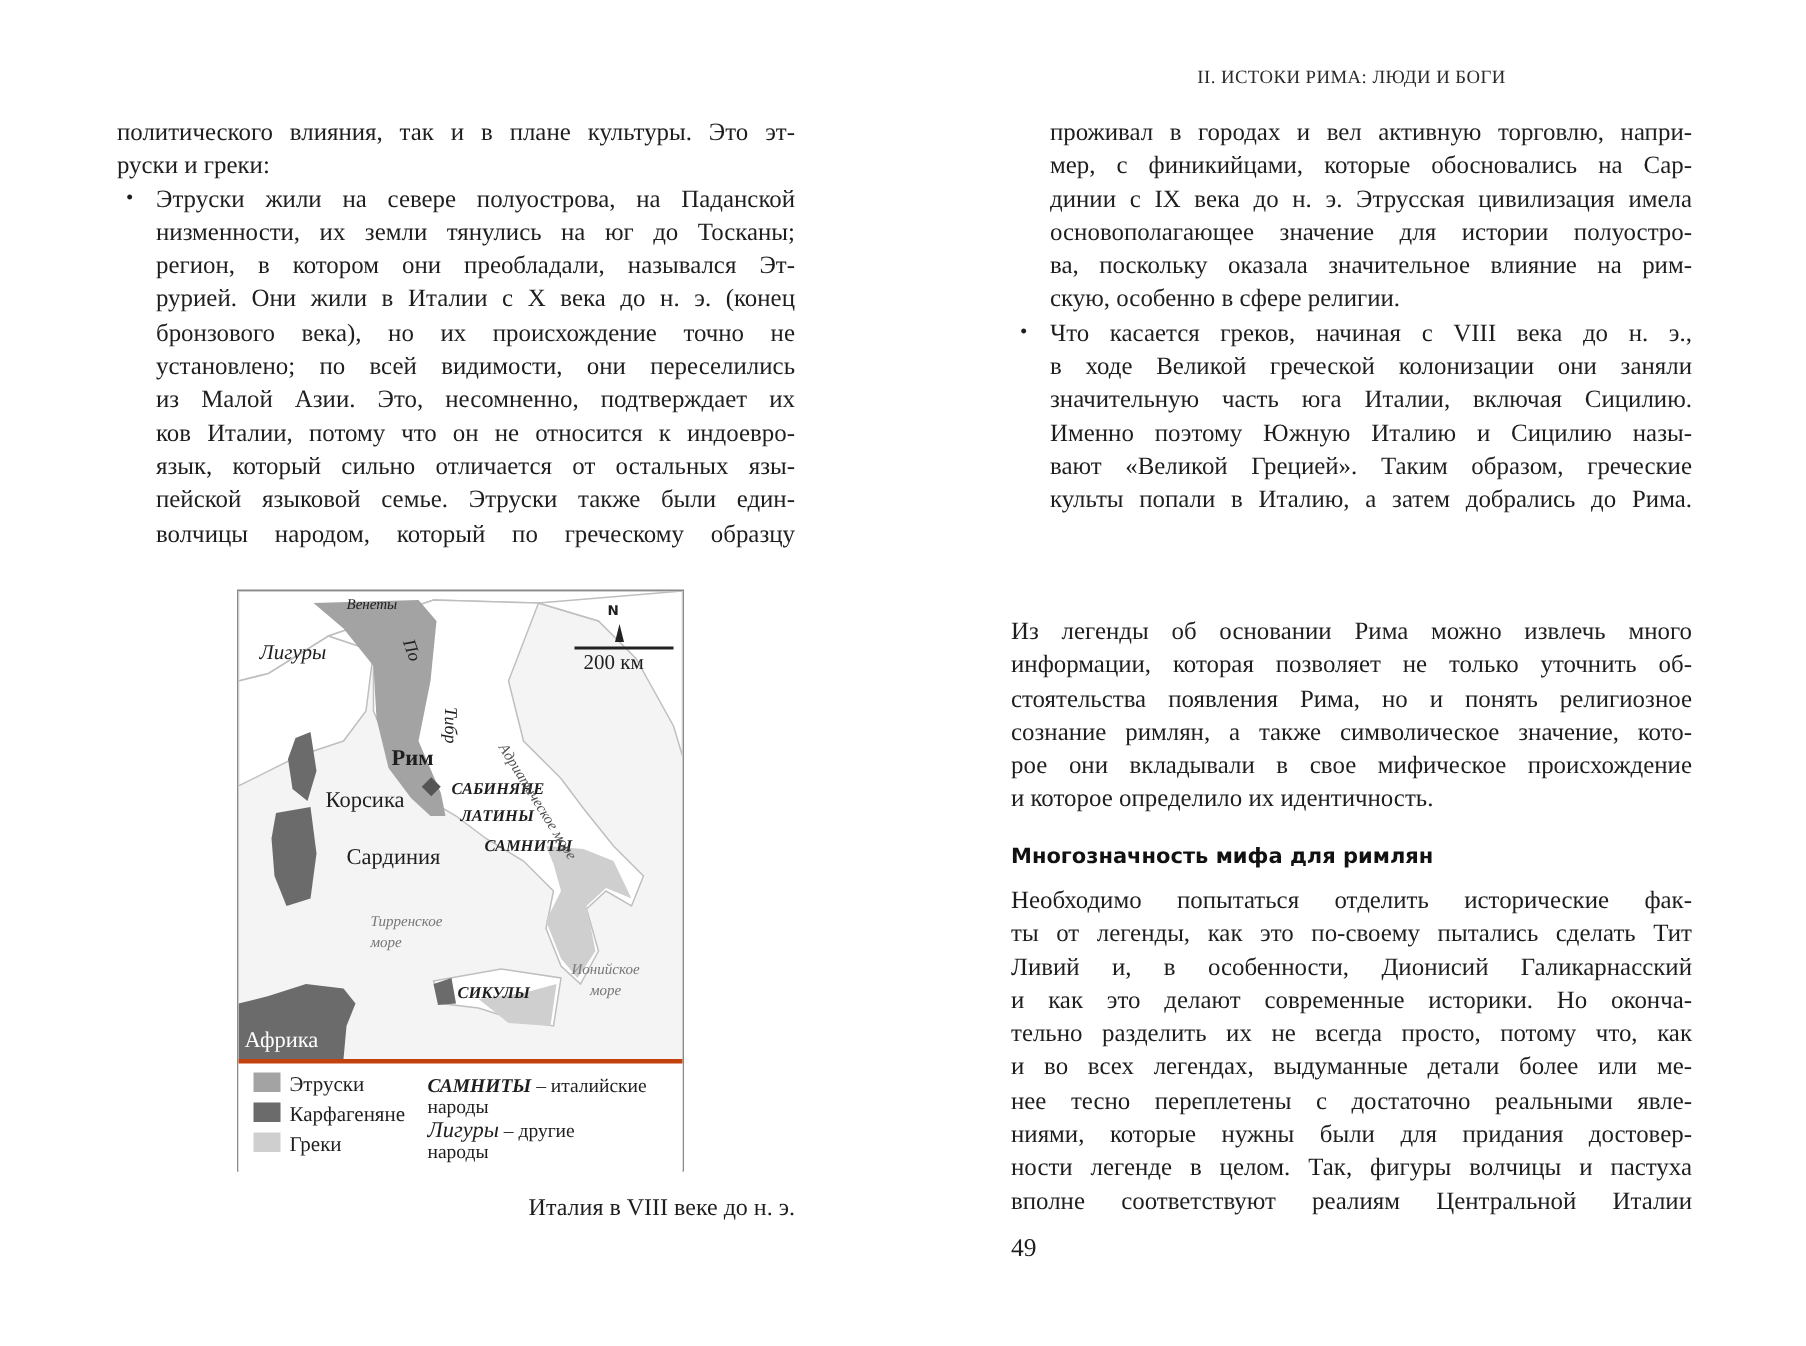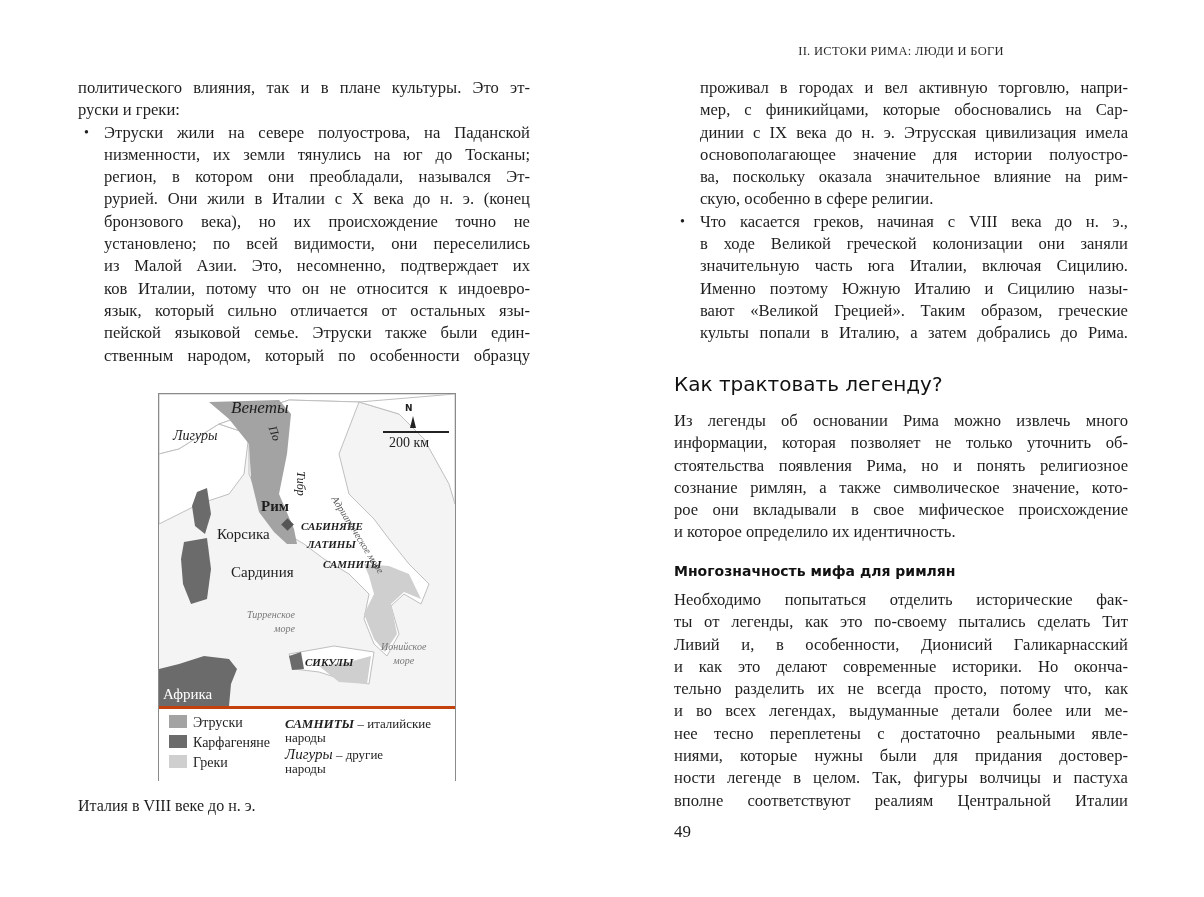--- a/index.html
+++ b/index.html
@@ -23,21 +23,21 @@
   
   .figure { position: absolute; left: 80px; top: 393px; width: 296px; height: 386px;
             border: 1px solid #8a8a8a; background: #f3f3f3; }
   .figure svg { position: absolute; left: 0; top: 0; }
   .map-label { position: absolute; font-family: "Liberation Serif", serif; white-space: nowrap; }
   .legend { position: absolute; left: 0; top: 312px; width: 296px; height: 74px; background: #fff;
             border-top: 3px solid #c2410c; }
   .legend-item { position: absolute; left: 10px; font-size: 14px; }
   .swatch { display: inline-block; width: 18px; height: 13px; vertical-align: -1px; margin-right: 6px; }
   .legend-note { position: absolute; font-size: 13px; text-align: left; line-height: 14px; }
-  .caption { position: absolute; left: 0; top: 797px; width: 100%; text-align: left; font-size: 16px; }
+  .caption { position: absolute; left: 0; top: 797px; width: 100%; text-align: right; font-size: 16px; }
 </style>
 </head>
 <body>
 
 <div class="page left">
 
   <div class="body-text" style="top:77px;">
     <span class="line">политического влияния, так и в плане культуры. Это эт-</span>
     <span class="line last">руски и греки:</span>
     <div class="bullet-block">
@@ -45,21 +45,21 @@
       <span class="line">Этруски жили на севере полуострова, на Паданской</span>
       <span class="line">низменности, их земли тянулись на юг до Тосканы;</span>
       <span class="line">регион, в котором они преобладали, назывался Эт-</span>
       <span class="line">рурией. Они жили в Италии с X века до н. э. (конец</span>
       <span class="line">бронзового века), но их происхождение точно не</span>
       <span class="line">установлено; по всей видимости, они переселились</span>
       <span class="line">из Малой Азии. Это, несомненно, подтверждает их</span>
       <span class="line">ков Италии, потому что он не относится к индоевро-</span>
       <span class="line">язык, который сильно отличается от остальных язы-</span>
       <span class="line">пейской языковой семье. Этруски также были един-</span>
-      <span class="line">ственным народом, который по особенности образцу</span>
+      <span class="line">волчицы народом, который по греческому образцу</span>
     </div>
   </div>
 
   <div class="figure">
     <svg width="296" height="312" viewBox="0 0 296 312">
 
       <rect x="0" y="0" width="296" height="312" fill="#f4f4f4"></rect>
 
       <path d="M0,0 L296,0 L296,60 L265,35 L240,20 L200,8 L130,6 L60,30 L20,55 L0,60 Z" fill="#ffffff" stroke="#bfbfbf" stroke-width="1"></path>
 
@@ -83,31 +83,31 @@
 
       <path d="M0,275 L20,270 L45,262 L70,265 L78,275 L72,290 L70,312 L0,312 Z" fill="#6b6b6b"></path>
 
       <rect x="124" y="126" width="9" height="9" transform="rotate(45 128.5 130.5)" fill="#555"></rect>
 
       <line x1="224" y1="38" x2="290" y2="38" stroke="#222" stroke-width="2"></line>
 
       <path d="M254,22 L257,34 L251,34 Z" fill="#222"></path>
     </svg>
 
-    <span class="map-label" style="left:72px; top:4px; font-size:17px; font-style:italic;">Венеты</span>
+    <span class="map-label" style="left:72px; top:4px; font-size:10px; font-style:italic;">Венеты</span>
     <span class="map-label" style="left:108px; top:32px; font-size:12px; font-style:italic; transform:rotate(70deg);">По</span>
     <span class="map-label" style="left:14px; top:34px; font-size:14px; font-style:italic;">Лигуры</span>
     <span class="map-label" style="left:129px; top:82px; font-size:12px; font-style:italic; transform:rotate(90deg);">Тибр</span>
     <span class="map-label" style="left:102px; top:104px; font-size:15px; font-weight:bold;">Рим</span>
     <span class="map-label" style="left:142px; top:126px; font-size:11px; font-weight:bold; font-style:italic;">САБИНЯНЕ</span>
     <span class="map-label" style="left:148px; top:144px; font-size:11px; font-weight:bold; font-style:italic;">ЛАТИНЫ</span>
     <span class="map-label" style="left:164px; top:164px; font-size:11px; font-weight:bold; font-style:italic;">САМНИТЫ</span>
     <span class="map-label" style="left:58px; top:132px; font-size:15px;">Корсика</span>
     <span class="map-label" style="left:72px; top:170px; font-size:15px;">Сардиния</span>
-    <span class="map-label" style="left:88px; top:214px; font-size:10px; font-style:italic; color:#777; text-align:right; line-height:14px;">
+    <span class="map-label" style="left:88px; top:214px; font-size:10px; font-style:italic; color:#777; text-align:left; line-height:14px;">
       <span style="display:block">Тирренское</span>
       <span style="display:block">море</span>
     </span>
     <span class="map-label" style="left:180px; top:100px; font-size:10px; font-style:italic; color:#555; transform:rotate(58deg); transform-origin:left top;">Адриатическое море</span>
     <span class="map-label" style="left:222px; top:246px; font-size:10px; font-style:italic; color:#777; text-align:center; line-height:14px;">
       <span style="display:block">Ионийское</span>
       <span style="display:block">море</span>
     </span>
     <span class="map-label" style="left:146px; top:262px; font-size:11px; font-weight:bold; font-style:italic;text-align:center;">СИКУЛЫ</span>
     <span class="map-label" style="left:4px; top:292px; font-size:15px; color:#ffffff;">Африка</span>
@@ -154,21 +154,20 @@
       <span class="bullet">•</span>
       <span class="line">Что касается греков, начиная с VIII века до н. э.,</span>
       <span class="line">в ходе Великой греческой колонизации они заняли</span>
       <span class="line">значительную часть юга Италии, включая Сицилию.</span>
       <span class="line">Именно поэтому Южную Италию и Сицилию назы-</span>
       <span class="line">вают «Великой Грецией». Таким образом, греческие</span>
       <span class="line">культы попали в Италию, а затем добрались до Рима.</span>
     </div>
   </div>
 
-  <div class="heading" style="top:372px;">Как трактовать легенду?</div>
 
   <div class="body-text" style="top:410px;">
     <span class="line">Из легенды об основании Рима можно извлечь много</span>
     <span class="line">информации, которая позволяет не только уточнить об-</span>
     <span class="line">стоятельства появления Рима, но и понять религиозное</span>
     <span class="line">сознание римлян, а также символическое значение, кото-</span>
     <span class="line">рое они вкладывали в свое мифическое происхождение</span>
     <span class="line last">и которое определило их идентичность.</span>
   </div>
 

